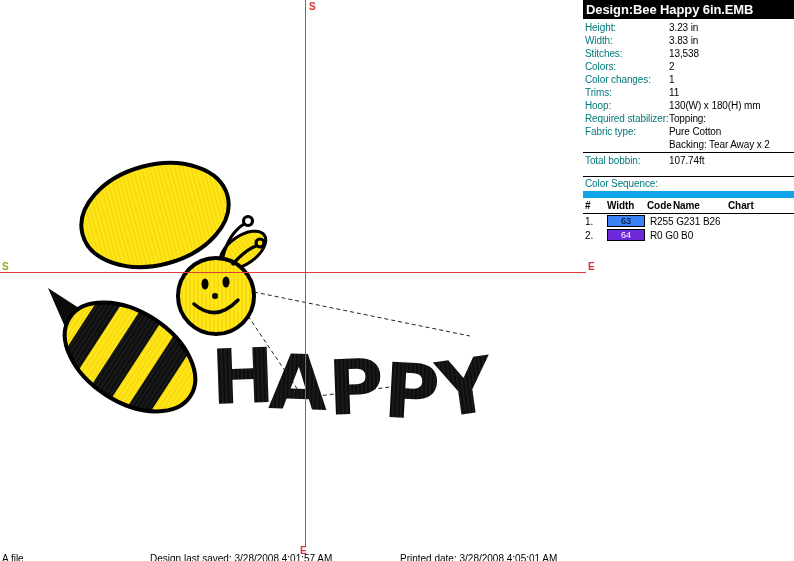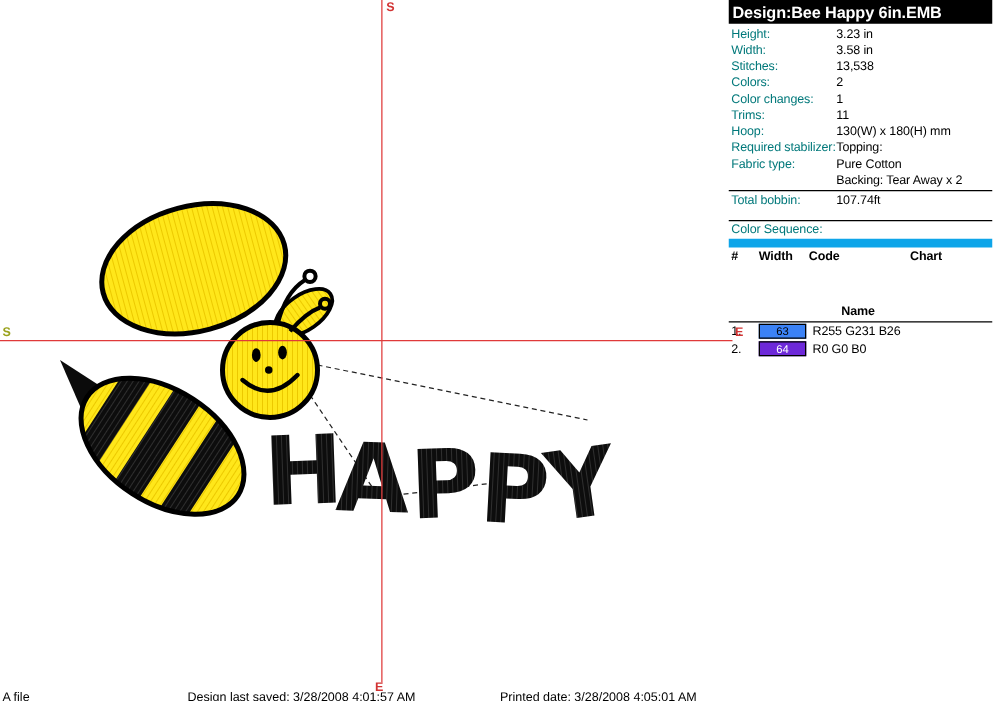--- a/index.html
+++ b/index.html
@@ -24,21 +24,21 @@
   .lbl{width:84px;flex:none;color:#00787a;padding-left:2px;overflow:visible;}
   .val{color:#000;}
   hr.sep{border:none;border-top:1px solid #000;margin:1px 0;}
   .cs-head{margin-top:9px;border-top:1px solid #000;border-bottom:7px solid #0ea5e9;
            color:#00787a;line-height:14px;padding-left:2px;}
   .thead{display:flex;font-weight:bold;border-bottom:1px solid #000;line-height:14px;
          padding:0 2px;margin-top:1px;}
   .c-num{width:22px;flex:none;}
   .c-color{width:40px;flex:none;}
   .c-code{width:26px;flex:none;}
-  .c-name{width:55px;flex:none;margin-top:44px;}
+  .c-name{width:55px;flex:none;}
   .c-chart{flex:1;}
   .csrow{display:flex;align-items:center;height:14px;padding:0 2px;}
   .csrow .num{width:22px;flex:none;}
   .swatch{width:36px;height:10px;flex:none;border:1px solid #000;font-size:9px;
           letter-spacing:0;text-align:center;line-height:10px;margin-right:5px;}
   .csname{white-space:nowrap;}
   
   .foot{position:absolute;top:553px;font-size:10px;color:#000;white-space:nowrap;z-index:7;}
   .f-left{left:2px;}
   .f-saved{left:150px;}
@@ -119,21 +119,21 @@
   <div class="panel">
     <div class="panel-title">Design:Bee Happy 6in.EMB</div>
 
     <div class="info">
       <div class="irow">
         <span class="lbl">Height:</span>
         <span class="val">3.23 in</span>
       </div>
       <div class="irow">
         <span class="lbl">Width:</span>
-        <span class="val">3.58 in</span>
+        <span class="val">3.83 in</span>
       </div>
       <div class="irow">
         <span class="lbl">Stitches:</span>
         <span class="val">13,538</span>
       </div>
       <div class="irow">
         <span class="lbl">Colors:</span>
         <span class="val">2</span>
       </div>
       <div class="irow">

